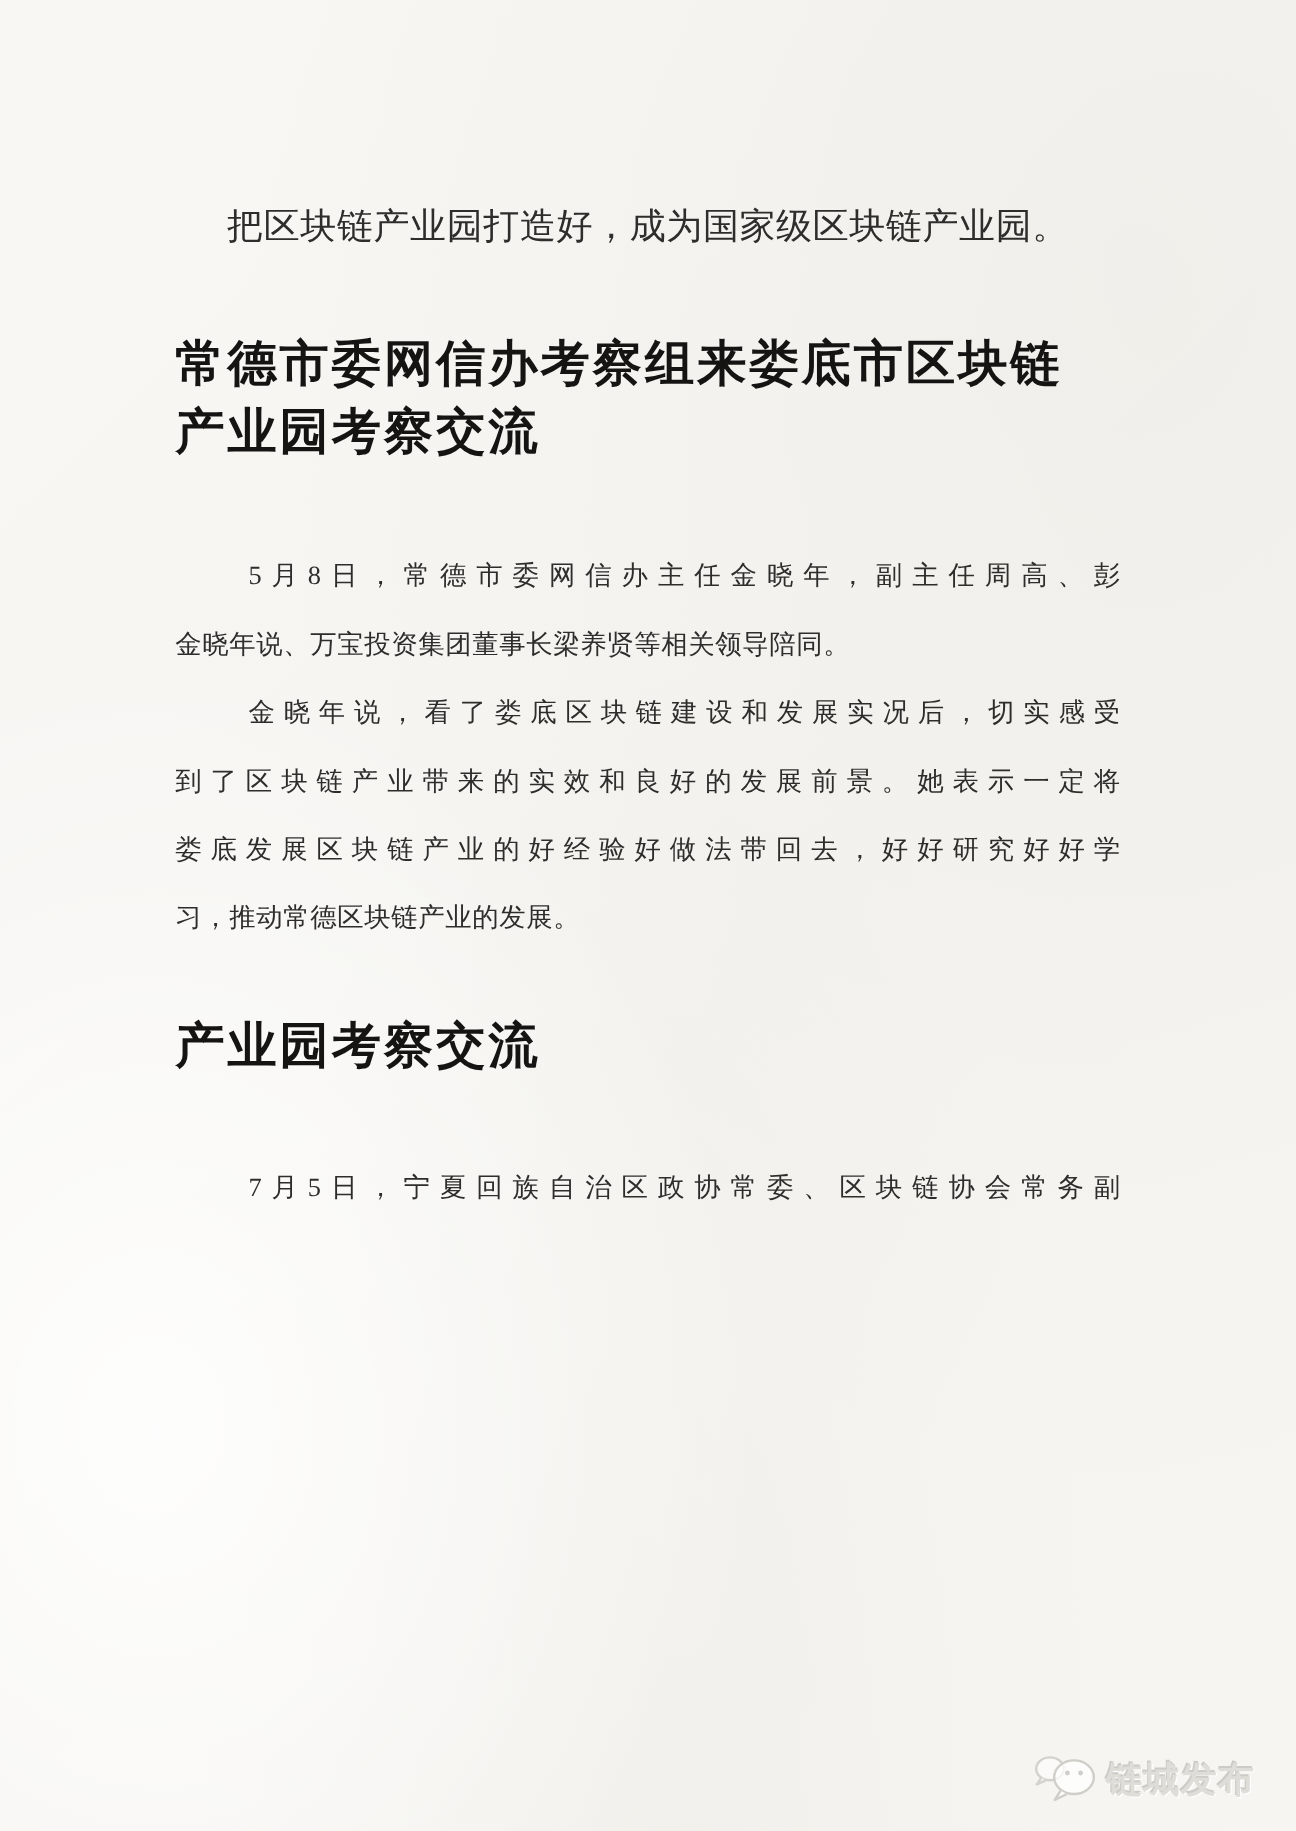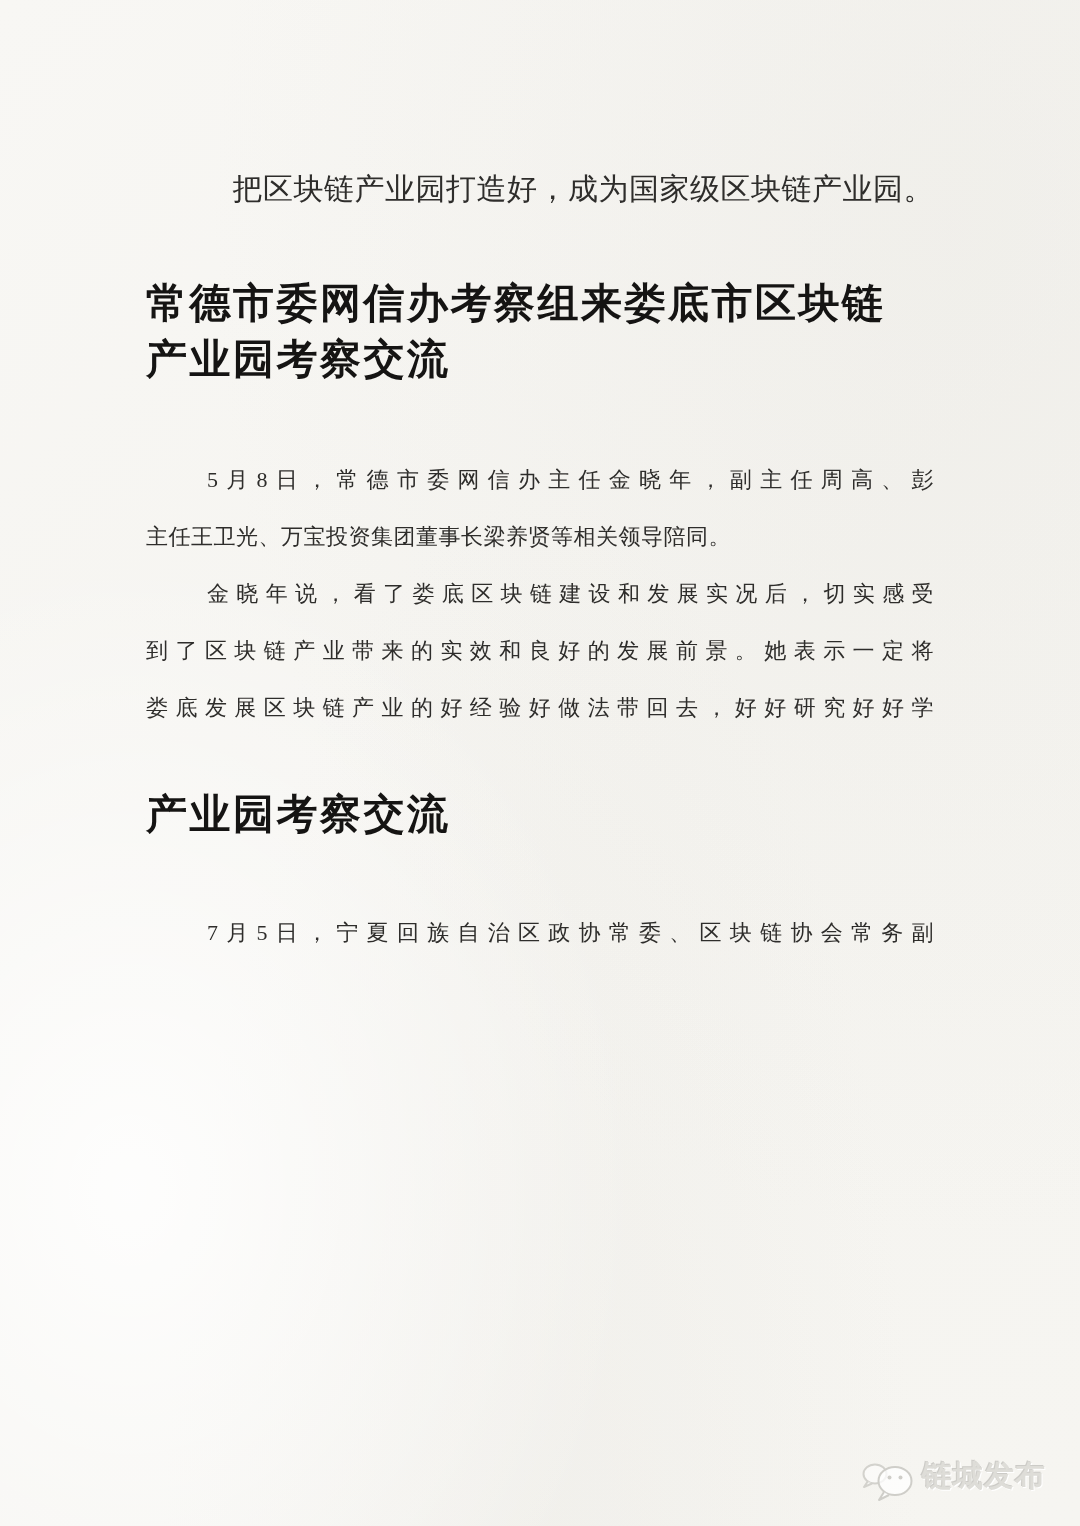--- a/index.html
+++ b/index.html
@@ -21,21 +21,21 @@
       radial-gradient(ellipse at 50% 110%, rgba(232,230,225,0.35) 0%, rgba(232,230,225,0) 50%),
       linear-gradient(135deg, #f8f7f4 0%, #f5f4f0 55%, #f6f5f1 100%);
   }
   .content {
     padding: 160px 146px 0 146px;
   }
   .opening-line {
     font-size: 30px;
     line-height: 57px;
     letter-spacing: 0.5px;
-    text-align: right;
+    text-align: center;
     white-space: nowrap;
   }
   .heading {
     margin-top: 58px;
     font-weight: 700;
     font-size: 41px;
     line-height: 56px;
     letter-spacing: 2.5px;
     color: #151413;
   }
@@ -53,21 +53,21 @@
     text-justify: inter-character;
     text-align-last: justify;
   }
   .body-line.first { text-indent: 61px; }
   .body-line.last { text-align-last: left; }
   .watermark {
     position: absolute;
     right: 34px;
     bottom: 22px;
     display: flex;
-    align-items: flex-start;
+    align-items: flex-end;
     gap: 4px;
   }
   .watermark-label {
     font-family: "Liberation Sans", "DejaVu Sans", sans-serif;
     font-size: 30px;
     font-weight: 700;
     letter-spacing: 1px;
     color: #deddd8;
     text-shadow: -1px -1px 0 rgba(200,199,194,0.9), 1px 1px 0 #ffffff;
   }
@@ -82,26 +82,27 @@
     <div class="opening-line">把区块链产业园打造好，成为国家级区块链产业园。</div>
 
     <div class="heading">
       <span class="heading-line">常德市委网信办考察组来娄底市区块链</span>
       <span class="heading-line">产业园考察交流</span>
     </div>
 
     <div class="para-group">
       <div class="paragraph">
         <div class="body-line first">5月8日，常德市委网信办主任金晓年，副主任周高、彭</div>
-        <div class="body-line last">主任王卫光、万宝投资集团董事长梁养贤等相关领导陪同。</div>
+        <div class="body-line last">金晓年说、万宝投资集团董事长梁养贤等相关领导陪同。</div>
       </div>
       <div class="paragraph">
         <div class="body-line first">金晓年说，看了娄底区块链建设和发展实况后，切实感受</div>
         <div class="body-line">到了区块链产业带来的实效和良好的发展前景。她表示一定将</div>
         <div class="body-line">娄底发展区块链产业的好经验好做法带回去，好好研究好好学</div>
+        <div class="body-line last">习，推动常德区块链产业的发展。</div>
       </div>
     </div>
 
     <div class="heading second">
       <span class="heading-line">产业园考察交流</span>
     </div>
 
     <div class="para-group second">
       <div class="paragraph">
         <div class="body-line first">7月5日，宁夏回族自治区政协常委、区块链协会常务副</div>

